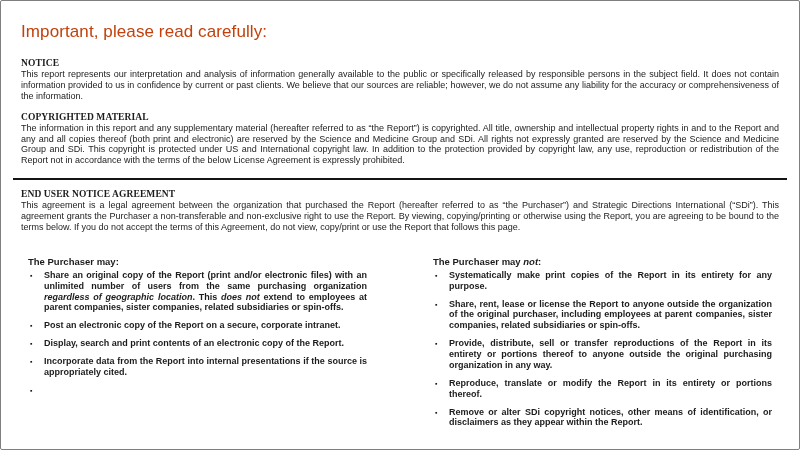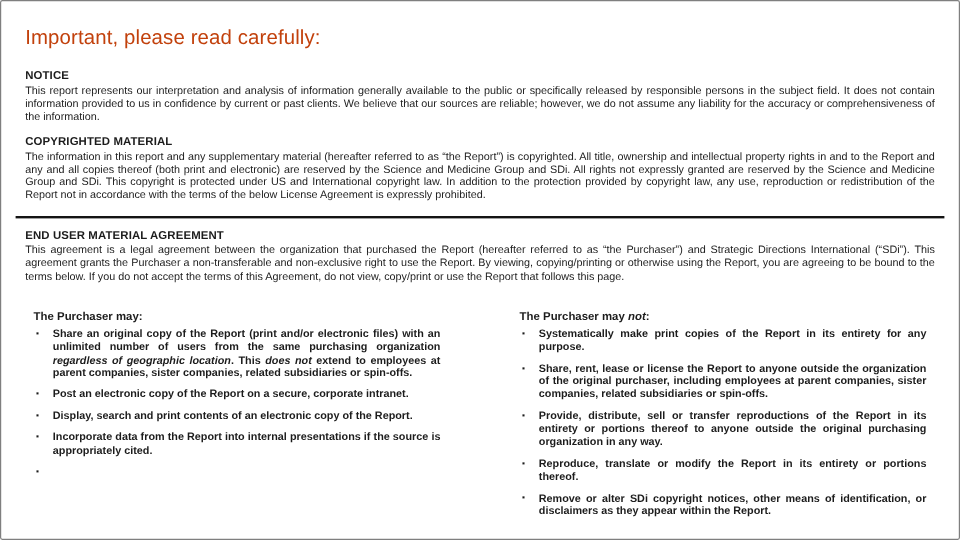--- a/index.html
+++ b/index.html
@@ -25,20 +25,21 @@
     font-weight: 400;
     color: #c2410c;
     margin: 8px 0 16px 0;
     letter-spacing: 0.1px;
   }
   .section-heading {
     font-size: 9.5px;
     font-weight: 700;
     margin: 0 0 1px 0;
     letter-spacing: 0.1px;
+    font-family: Liberation Serif, serif;
   }
   .body-text {
     font-size: 9px;
     line-height: 1.21;
     text-align: justify;
     margin: 0 0 10px 0;
   }
   .divider {
     height: 2px;
     background: #141414;
@@ -100,21 +101,21 @@
   </div>
 
   <div>
     <h2 class="section-heading">COPYRIGHTED MATERIAL</h2>
     <p class="body-text">The information in this report and any supplementary material (hereafter referred to as “the Report”) is copyrighted. All title, ownership and intellectual property rights in and to the Report and any and all copies thereof (both print and electronic) are reserved by the Science and Medicine Group and SDi. All rights not expressly granted are reserved by the Science and Medicine Group and SDi. This copyright is protected under US and International copyright law. In addition to the protection provided by copyright law, any use, reproduction or redistribution of the Report not in accordance with the terms of the below License Agreement is expressly prohibited.</p>
   </div>
 
   <div class="divider"></div>
 
   <div>
-    <h2 class="section-heading">END USER MATERIAL AGREEMENT</h2>
+    <h2 class="section-heading">END USER NOTICE AGREEMENT</h2>
     <p class="body-text">This agreement is a legal agreement between the organization that purchased the Report (hereafter referred to as “the Purchaser”) and Strategic Directions International (“SDi”). This agreement grants the Purchaser a non-transferable and non-exclusive right to use the Report. By viewing, copying/printing or otherwise using the Report, you are agreeing to be bound to the terms below. If you do not accept the terms of this Agreement, do not view, copy/print or use the Report that follows this page.</p>
   </div>
 
   <div class="columns">
 
     <div class="column">
       <h3 class="column-heading">The Purchaser may:</h3>
       <ul class="bullet-list">
         <li>
           <span class="bullet-marker">▪</span>

